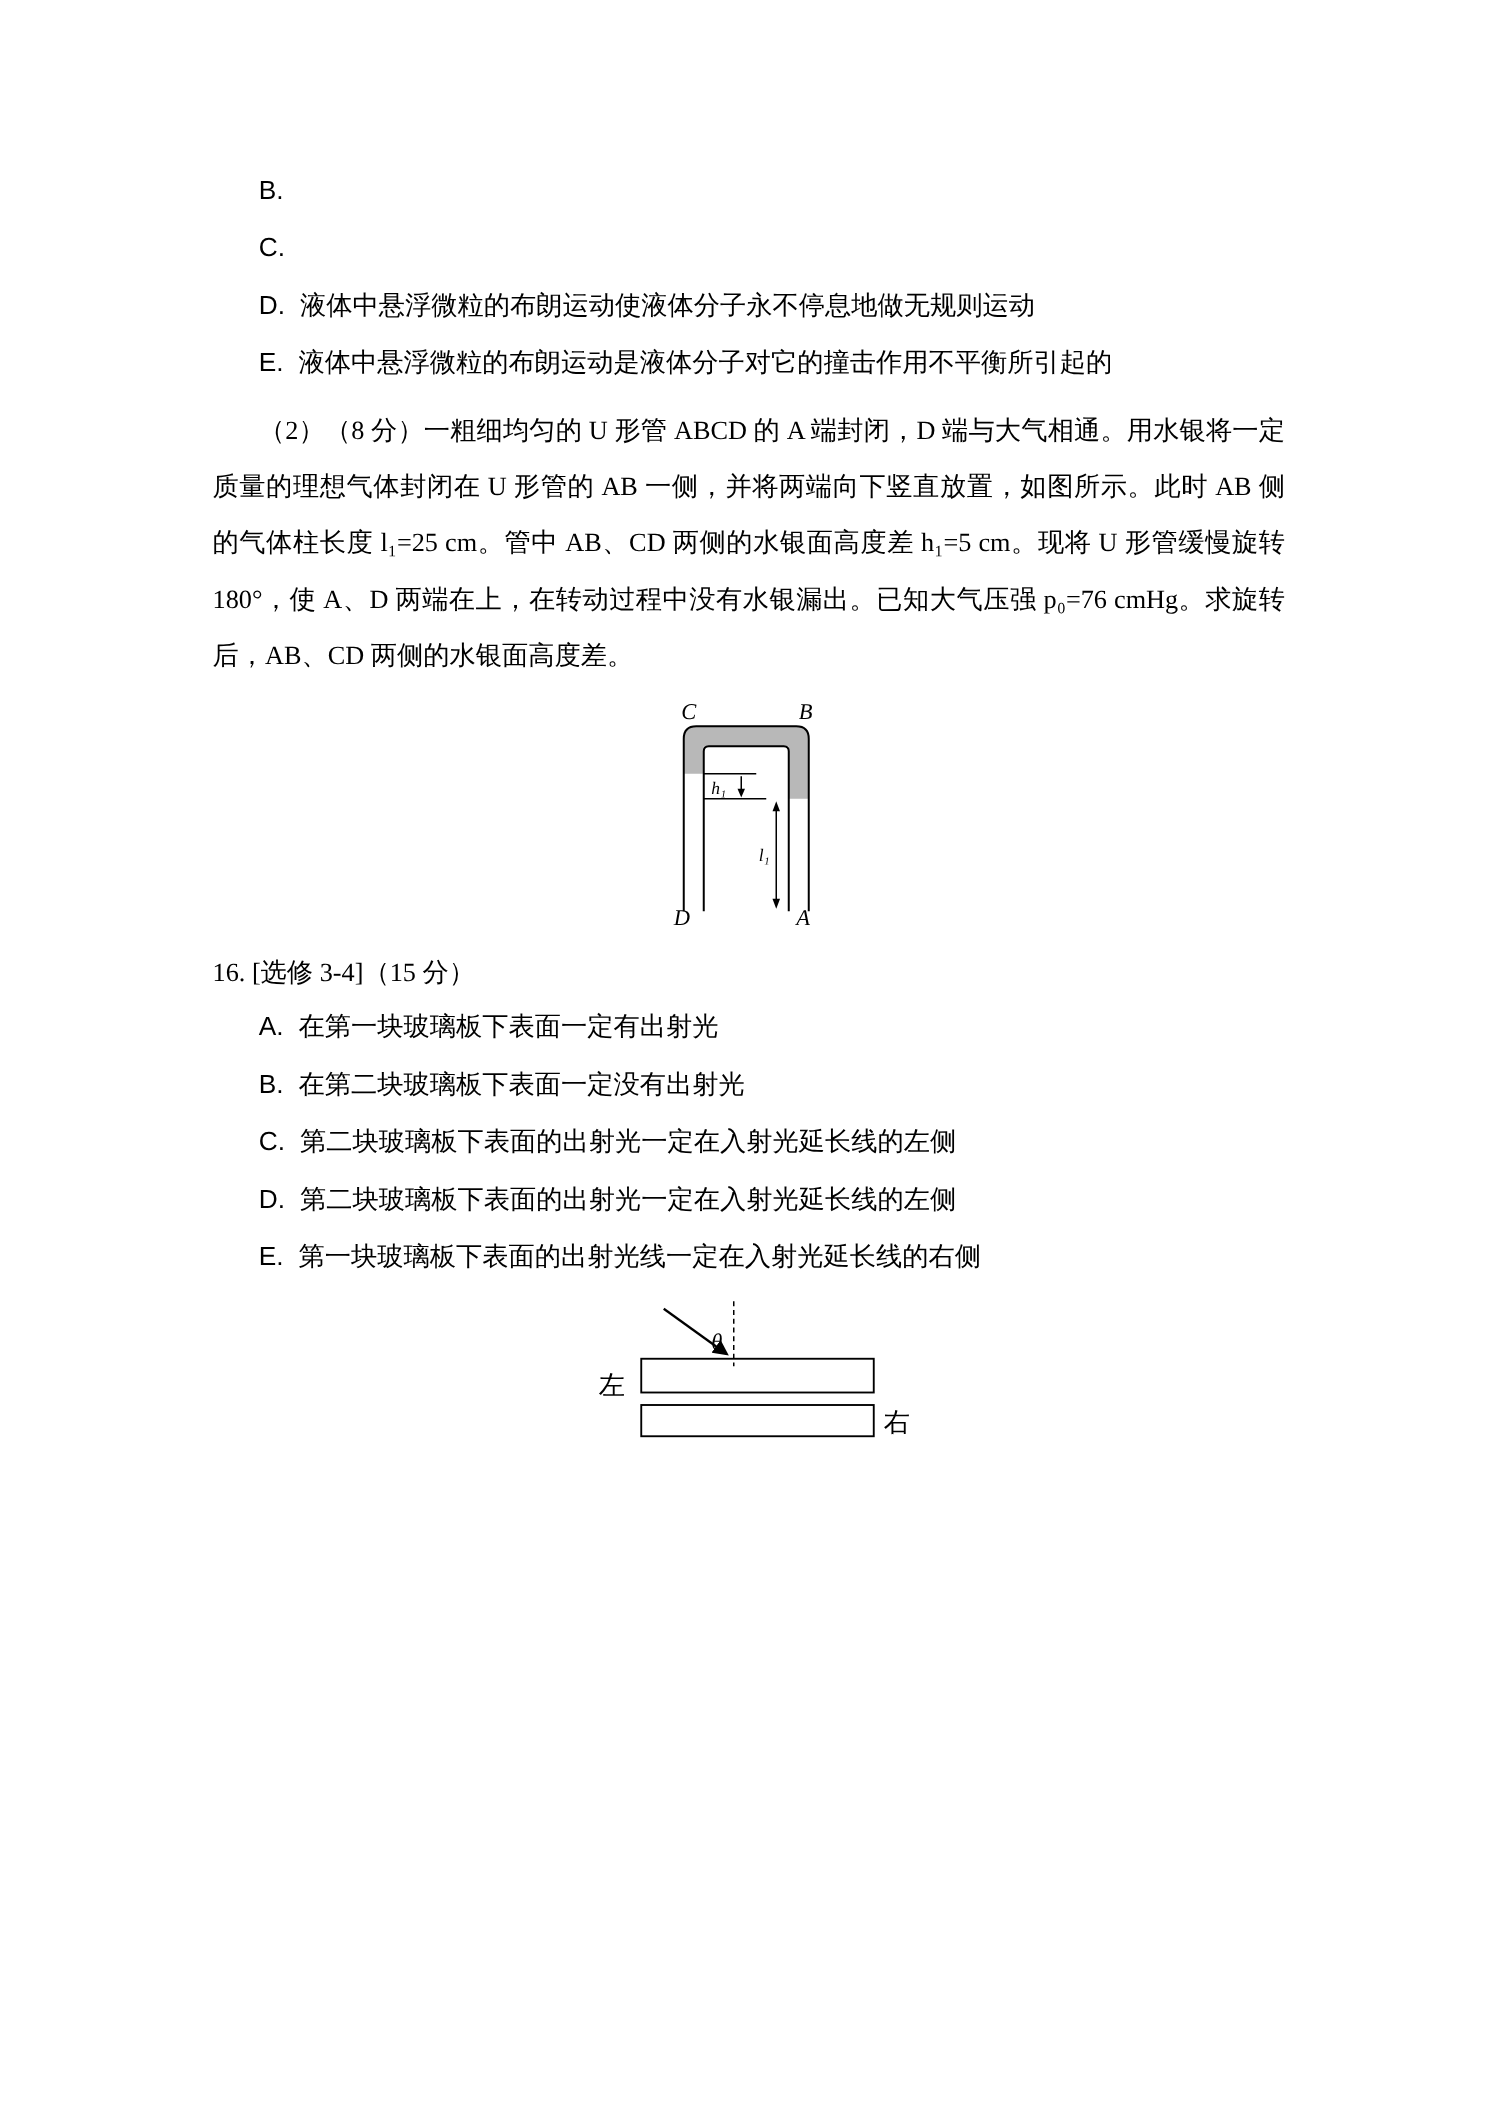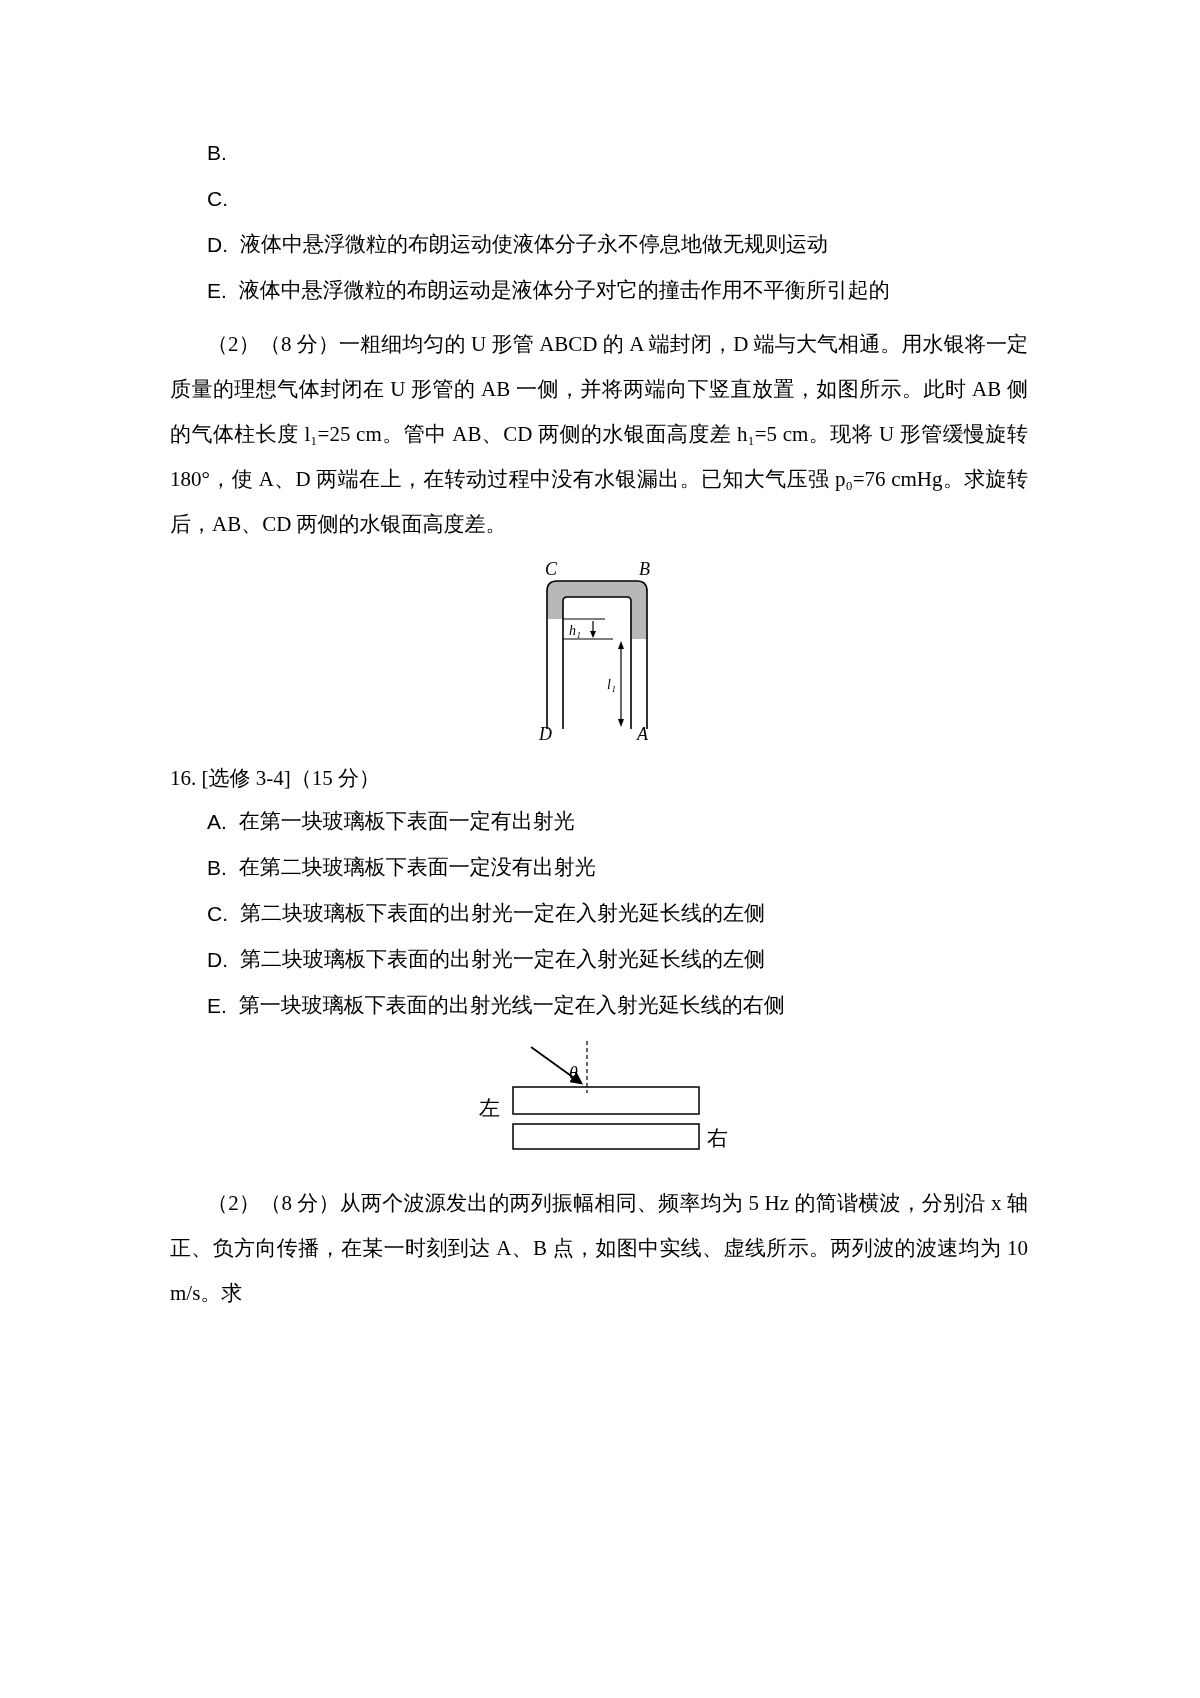--- a/index.html
+++ b/index.html
@@ -113,15 +113,14 @@
 
       <line x1="70" y1="10" x2="120" y2="46" stroke="#000" stroke-width="1.8" marker-end="url(#ray-arrow)"></line>
 
       <text class="svg-var" x="108" y="42">θ</text>
 
       <text class="svg-cn" x="18" y="78">左</text>
       <text class="svg-cn" x="246" y="108">右</text>
     </svg>
   </div>
 
-  <p class="para" style="margin-top:16px;">（2）（8 分）从两个波源发出的两列振幅相同、频率均为 5 Hz 的简谐横波，分别沿 x 轴正、负方向传播，在某一时刻到达 A、B 点，如图中实线、虚线所示。两列波的波速均为 10 m/s。求</p>
 
 </div>
 
 </body></html>

